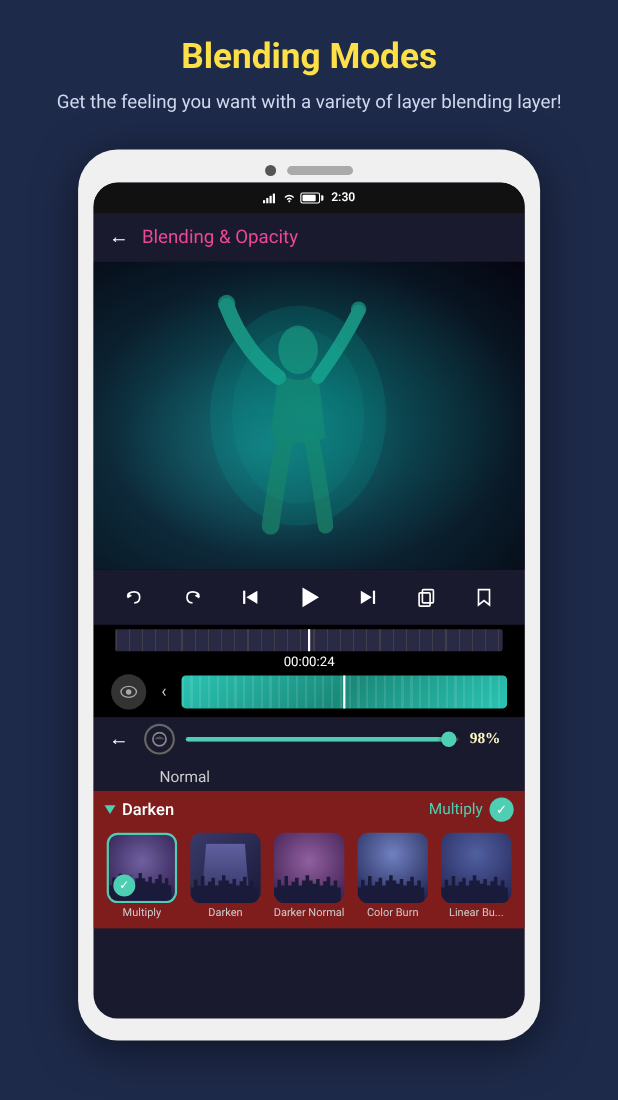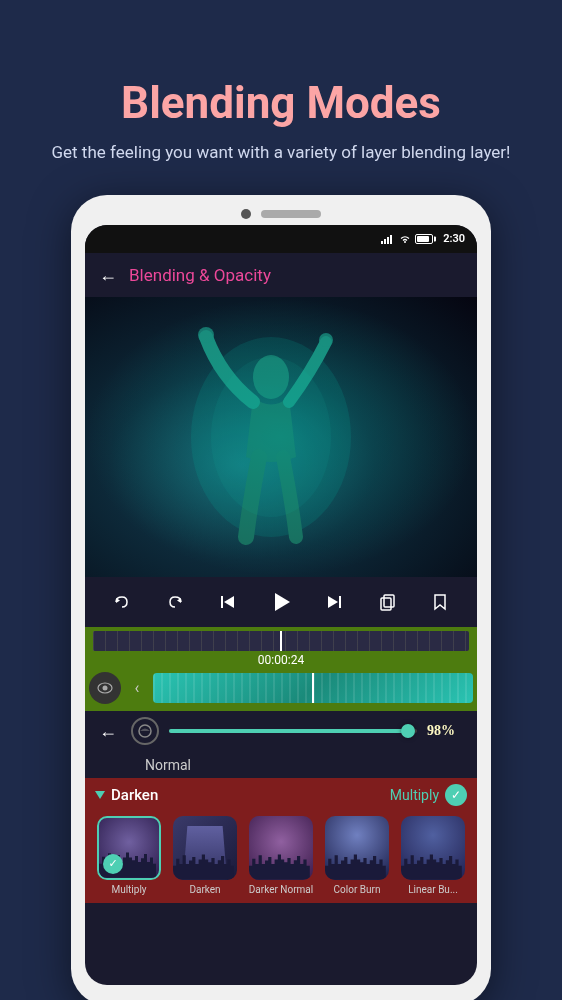--- a/index.html
+++ b/index.html
@@ -11,25 +11,24 @@
       overflow: hidden;
       position: relative;
     }
 
     
     .header-section {
       text-align: center;
       padding: 32px 40px 20px;
     }
     .header-title {
-      font-size: 44px;
+      font-size: 32px;
       font-weight: 700;
-      color: #fca5a5;
+      color: #fde047;
       margin-bottom: 12px;
-      margin-top: 45px;
     }
     .header-subtitle {
       font-size: 17px;
       color: #d0d8ee;
       line-height: 1.4;
     }
 
     
     .phone-wrapper {
       display: flex;
@@ -73,21 +72,21 @@
       overflow: hidden;
       position: relative;
     }
 
     
     .status-bar {
       background: #111;
       height: 28px;
       display: flex;
       align-items: center;
-      justify-content: flex-end;
+      justify-content: center;
       padding: 0 12px;
       gap: 6px;
     }
     .status-icons {
       display: flex;
       align-items: center;
       gap: 4px;
     }
     .battery-icon {
       width: 18px;
@@ -182,22 +181,22 @@
       align-items: center;
       justify-content: center;
     }
     .ctrl-btn.play {
       color: white;
       font-size: 20px;
     }
 
     
     .timeline-section {
-      background: #4d7c0f;
-      padding: 4px 0;
+      background: #000000;
+      padding: 4px 12px;
     }
     .timeline-ruler {
       height: 20px;
       background: #2a2a44;
       position: relative;
       margin: 0 8px;
       border-radius: 2px;
       display: flex;
       align-items: center;
     }

